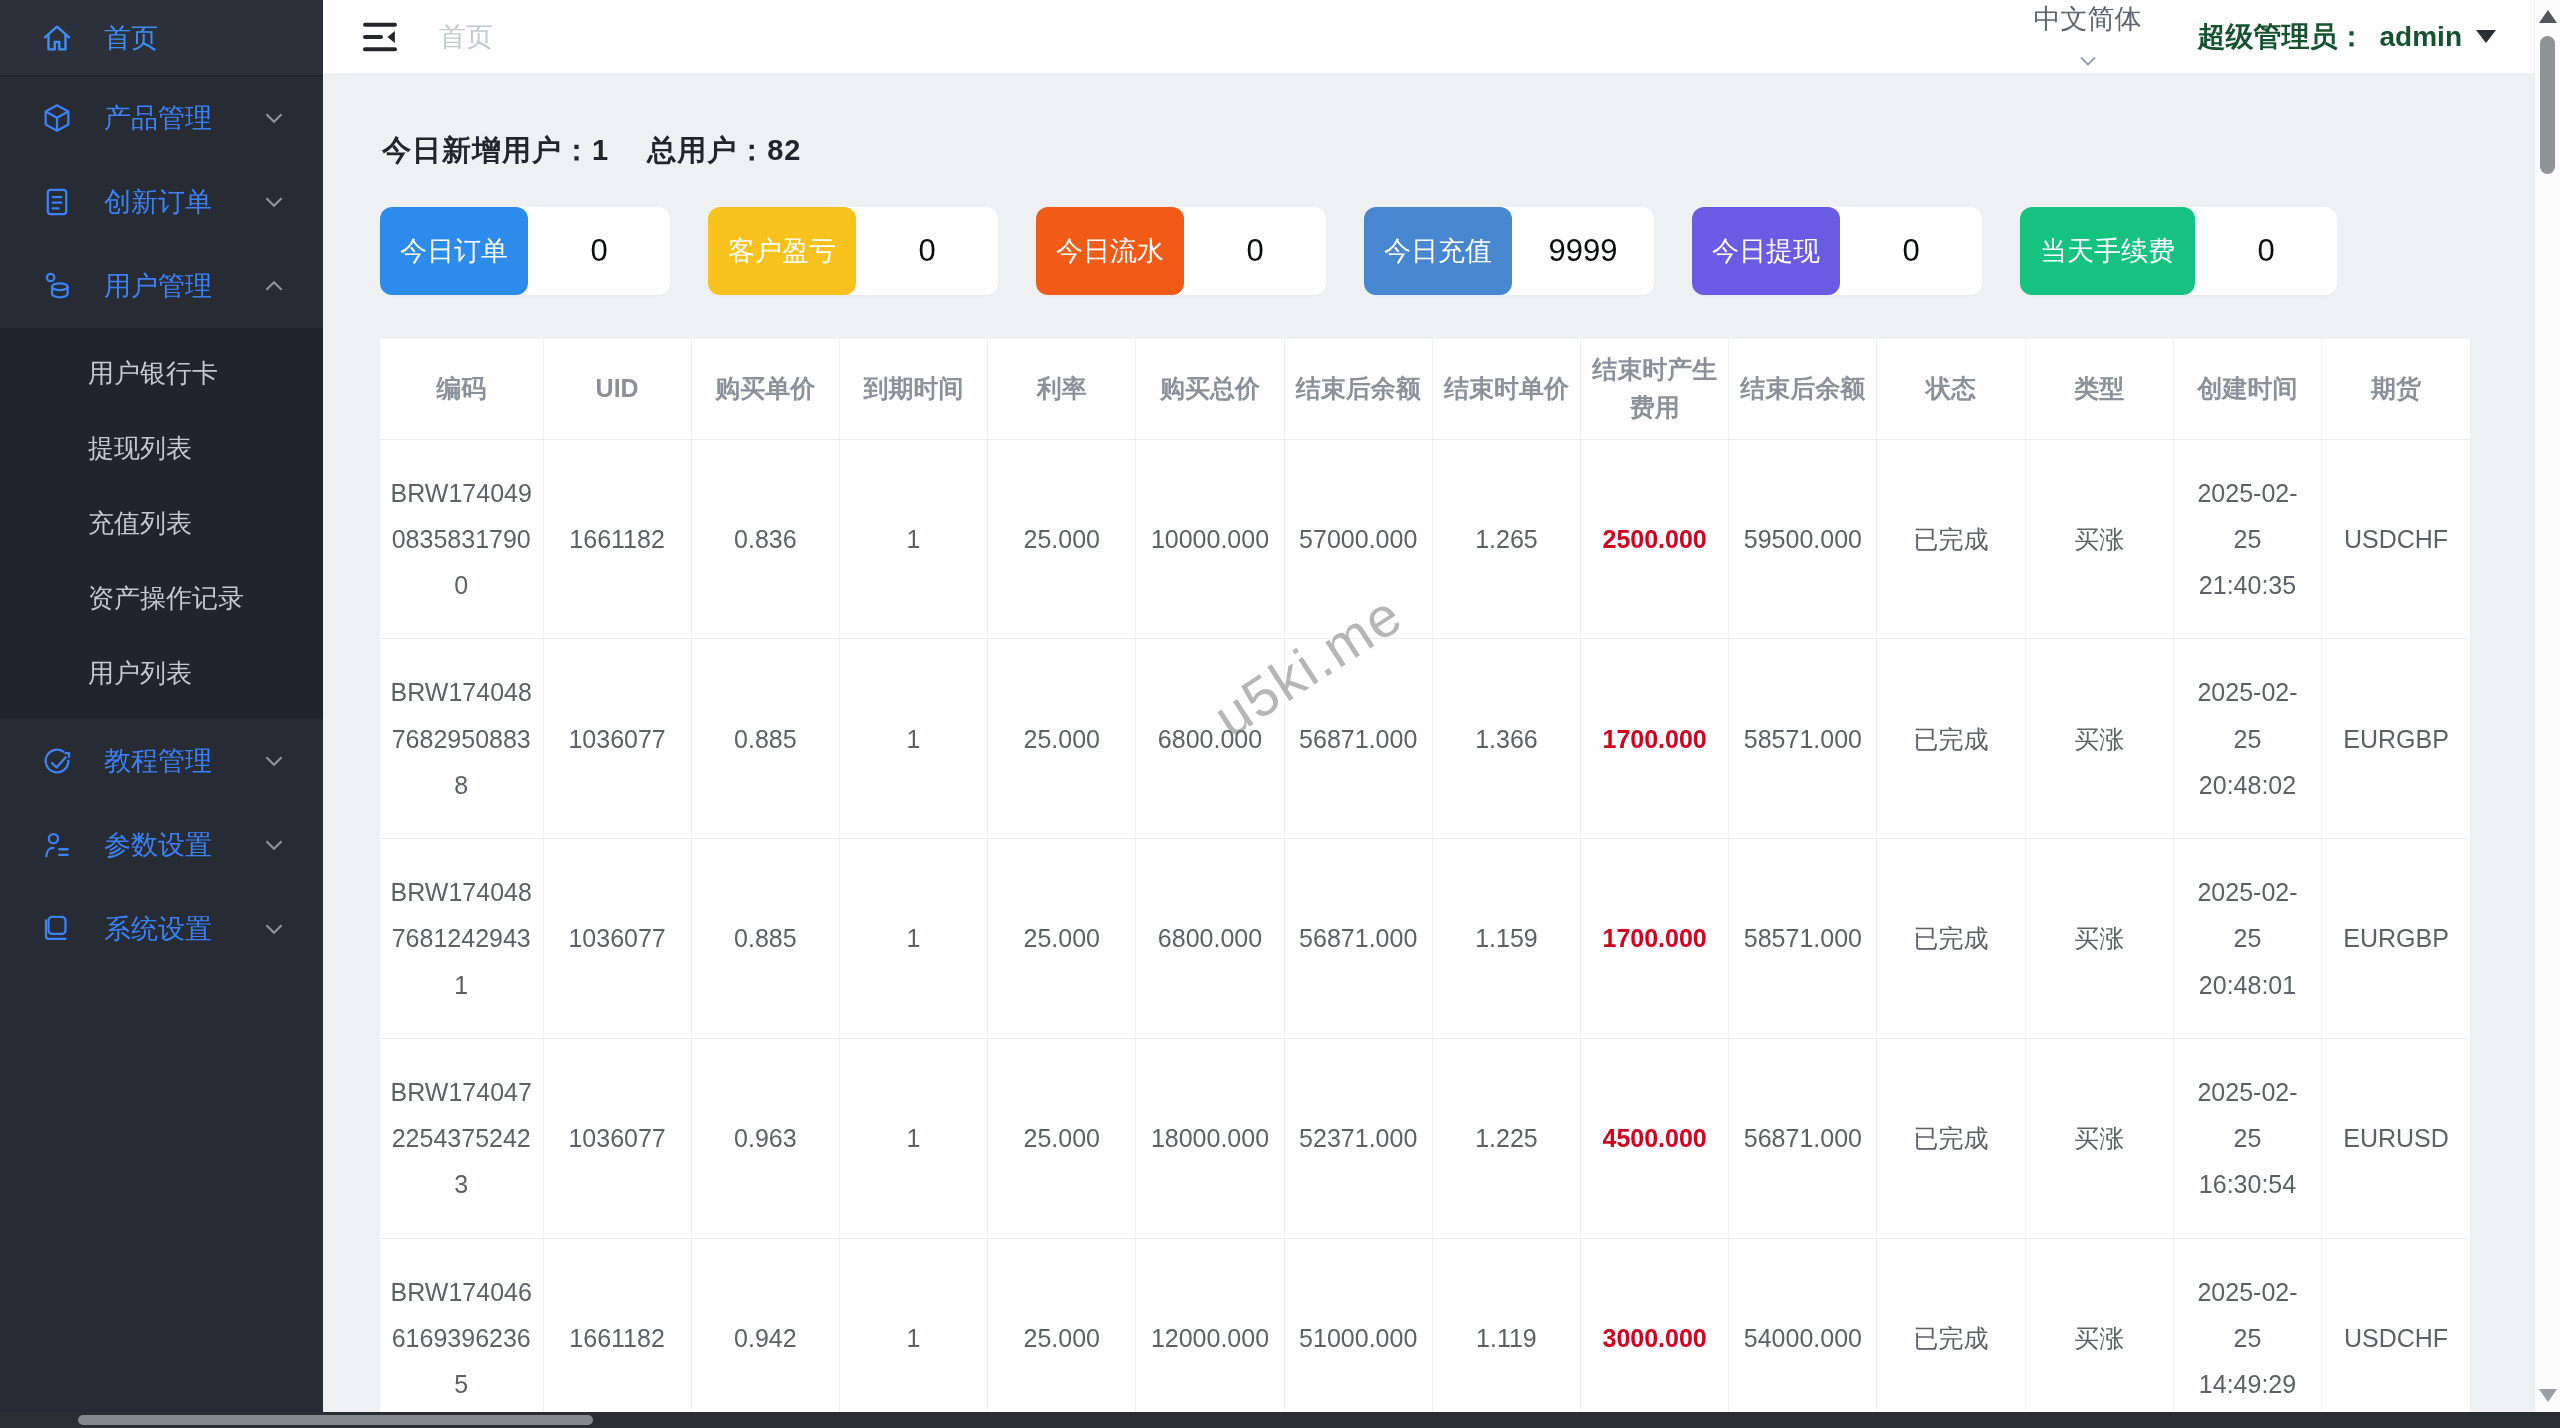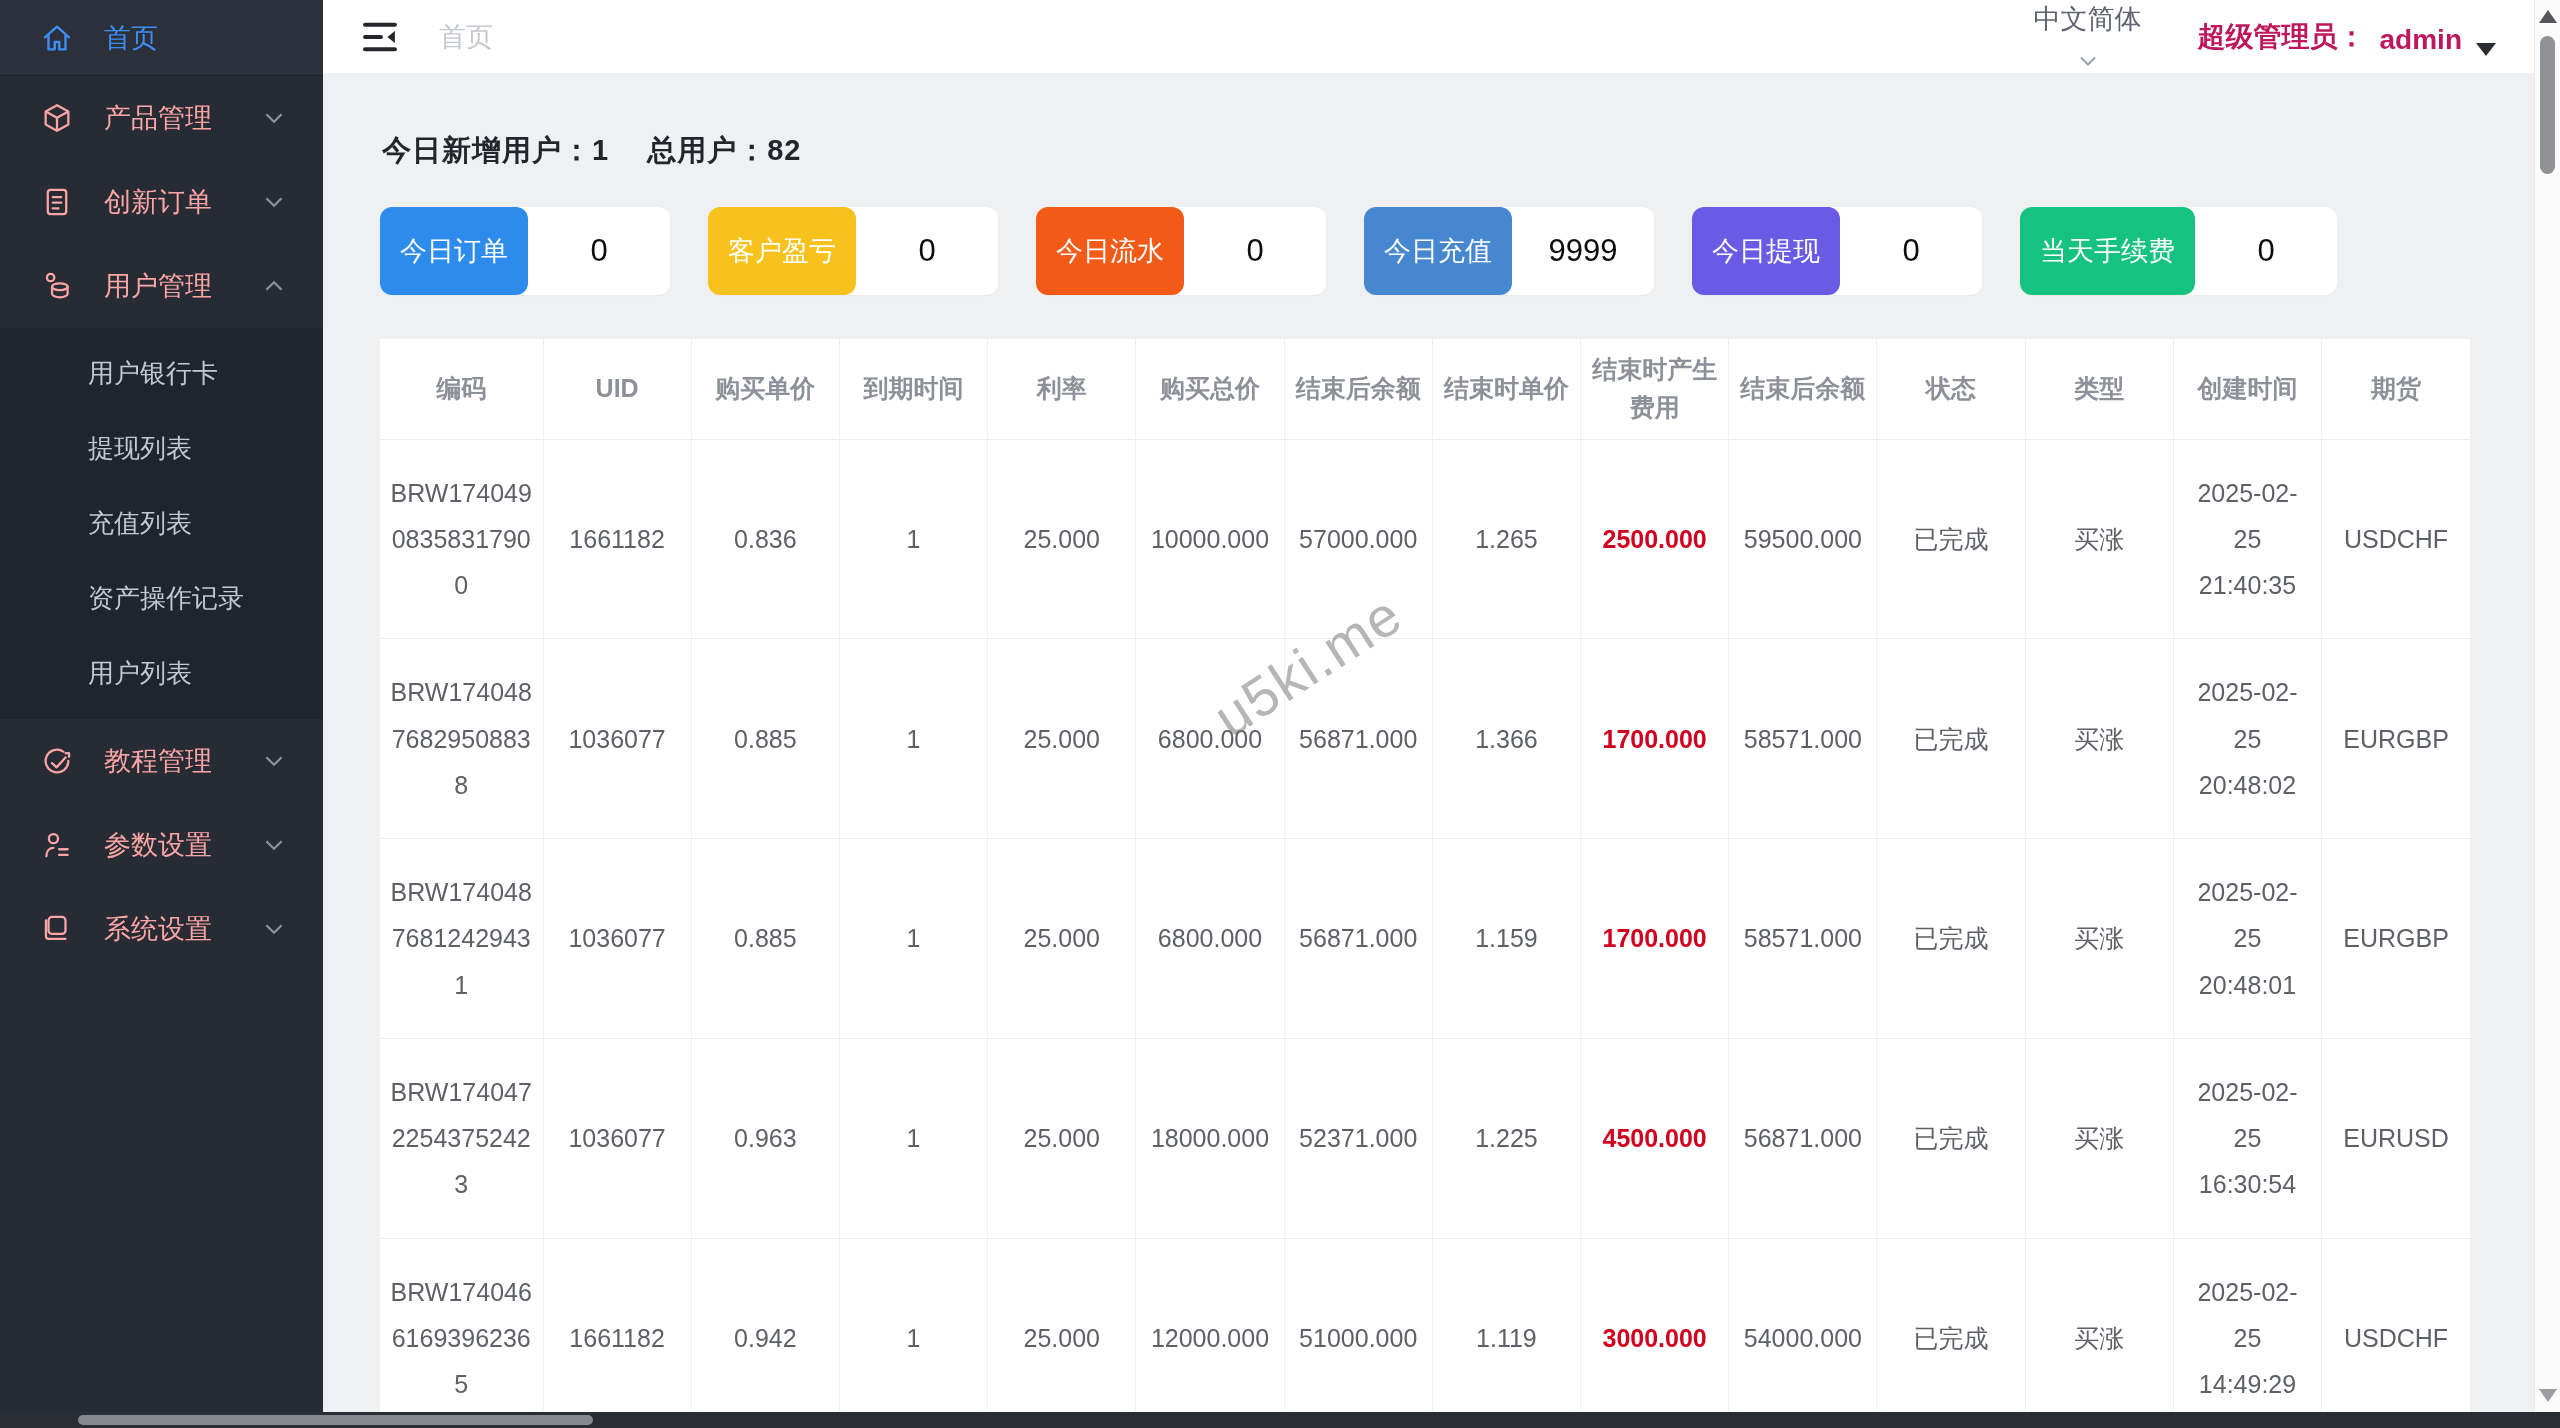--- a/index.html
+++ b/index.html
@@ -3,21 +3,21 @@
 <meta charset="utf-8">
 <style>
   * { box-sizing: border-box; margin: 0; padding: 0; }
   html,body { width:2560px; height:1428px; overflow:hidden; }
   body { font-family:"Liberation Sans","DejaVu Sans",sans-serif; background:#eef0f3; }
   .app { display:flex; width:2560px; height:1428px; position:relative; }
 
   
   .sidebar { width:323px; flex-shrink:0; background:#272b34; height:1428px; }
   .side-item { height:84px; display:flex; align-items:center; padding:0 36px 0 40px; gap:30px;
-               font-size:27px; color:#fca5a5; cursor:pointer; }
+               font-size:27px; color:#3b82f6; cursor:pointer; }
   .side-item .mi { width:34px; height:34px; flex-shrink:0; }
   .side-item .mi svg { width:34px; height:34px; display:block; }
   .side-item .chev { margin-left:auto; width:26px; height:26px; color:#8d929c; }
   .side-item .chev svg { width:26px; height:26px; display:block; }
   .side-item.home { height:76px; background:#2c303b; border-bottom:1px solid #1d2029; }
   .side-item.active { color:#3e8ef7; }
   .submenu { background:#20242d; padding:8px 0; }
   .sub-item { height:75px; display:flex; align-items:center; padding-left:88px;
               font-size:26px; color:#c3c7cf; cursor:pointer; }
 
@@ -25,21 +25,21 @@
   .main { flex:1; display:flex; flex-direction:column; height:1428px; position:relative; overflow:hidden; }
   .topbar { height:73px; background:#ffffff; display:flex; align-items:center;
             padding:0 64px 0 36px; flex-shrink:0; }
   .burger { width:42px; height:42px; color:#24262b; cursor:pointer; }
   .burger svg { width:42px; height:42px; display:block; }
   .crumb { margin-left:38px; font-size:27px; color:#c4c8d1; }
   .top-right { margin-left:auto; display:flex; align-items:center; gap:56px; }
   .lang { display:flex; align-items:center; gap:12px; font-size:27px; color:#5d646f; cursor:pointer;flex-direction:column; }
   .lang .chev { width:24px; height:24px; color:#9aa0ab; }
   .lang .chev svg { width:24px; height:24px; display:block; }
-  .admin { display:flex; align-items:flex-end; gap:14px; font-size:28px; font-weight:bold; color:#be185d; cursor:pointer; }
+  .admin { display:flex; align-items:center; gap:14px; font-size:28px; font-weight:bold; color:#14532d; cursor:pointer; }
   .caret-down { width:0; height:0; border-left:10px solid transparent; border-right:10px solid transparent;
                 border-top:13px solid #2a2d33; }
 
   .content { flex:1; background:#eff0f2; padding:40px 0 0 57px; position:relative; overflow:hidden; }
   .stats { font-size:29px; font-weight:600; color:#22262c; margin:18px 0 36px 2px; letter-spacing:1px;}
   .stats .gap { display:inline-block; width:38px; }
 
   
   .cards { display:flex; gap:38px; margin-bottom:44px; }
   .card { display:flex; height:88px; border-radius:12px; background:#fff; box-shadow:0 1px 2px rgba(0,0,0,0.03); }

